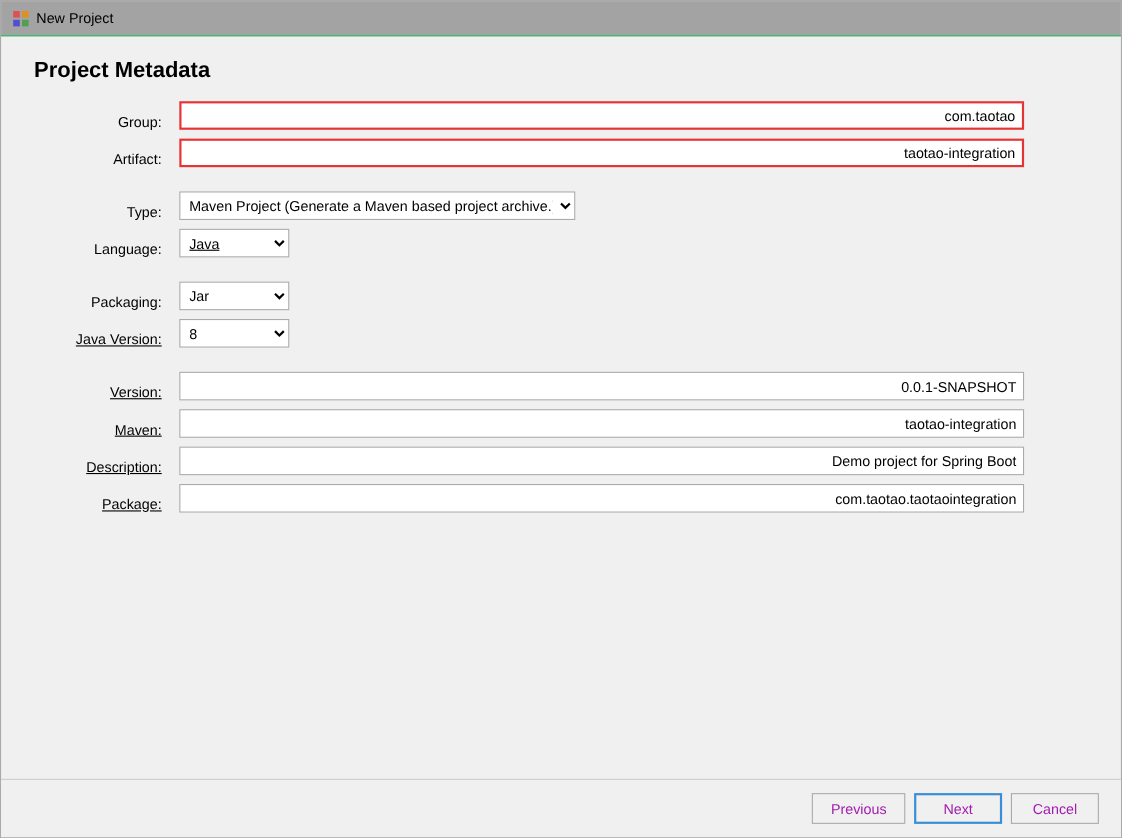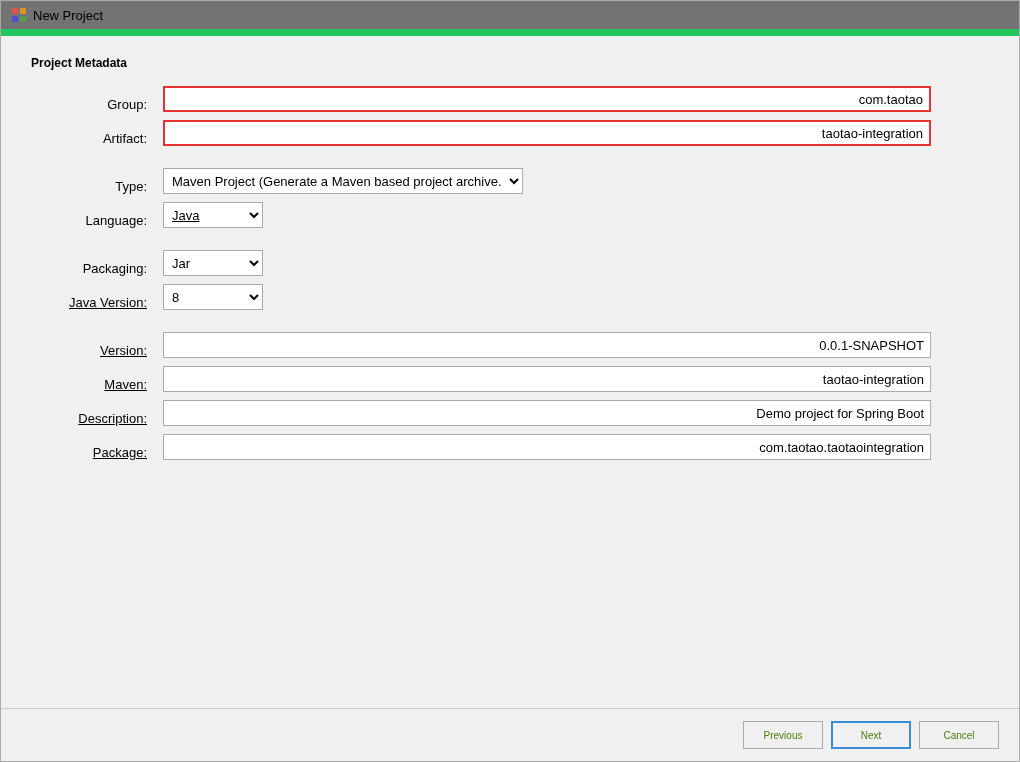--- a/index.html
+++ b/index.html
@@ -23,22 +23,22 @@
     .window {
       width: 1020px;
       height: 762px;
       background: #f0f0f0;
       border: 1px solid #aaa;
       display: flex;
       flex-direction: column;
     }
 
     .title-bar {
-      background: #737373;
-      border-bottom: 7px solid #22c55e;
+      background: #a3a3a3;
+      border-bottom: 1px solid #22c55e;
       padding: 6px 10px;
       display: flex;
       align-items: center;
       gap: 6px;
       min-height: 32px;
     }
 
     .title-bar-icon {
       width: 16px;
       height: 16px;
@@ -58,21 +58,21 @@
       color: #000;
     }
 
     .content {
       flex: 1;
       padding: 20px 30px;
       overflow: auto;
     }
 
     .section-title {
-      font-size: 12px;
+      font-size: 20px;
       font-weight: 700;
       color: #000;
       margin-bottom: 16px;
     }
 
     .form-grid {
       display: grid;
       grid-template-columns: 120px 1fr;
       gap: 8px 12px;
       align-items: center;
@@ -146,24 +146,24 @@
       gap: 8px;
       border-top: 1px solid #ccc;
       background: #f0f0f0;
     }
 
     .btn {
       min-width: 80px;
       height: 28px;
       border: 1px solid #aaa;
       background: #f0f0f0;
-      font-size: 10px;
+      font-size: 13px;
       cursor: pointer;
       padding: 2px 16px;
-      color: #4d7c0f;
+      color: #a21caf;
     }
 
     .btn-next {
       border: 2px solid #3b8ed4;
       background: #f0f0f0;
     }
   </style>
 </head>
 <body>
 

